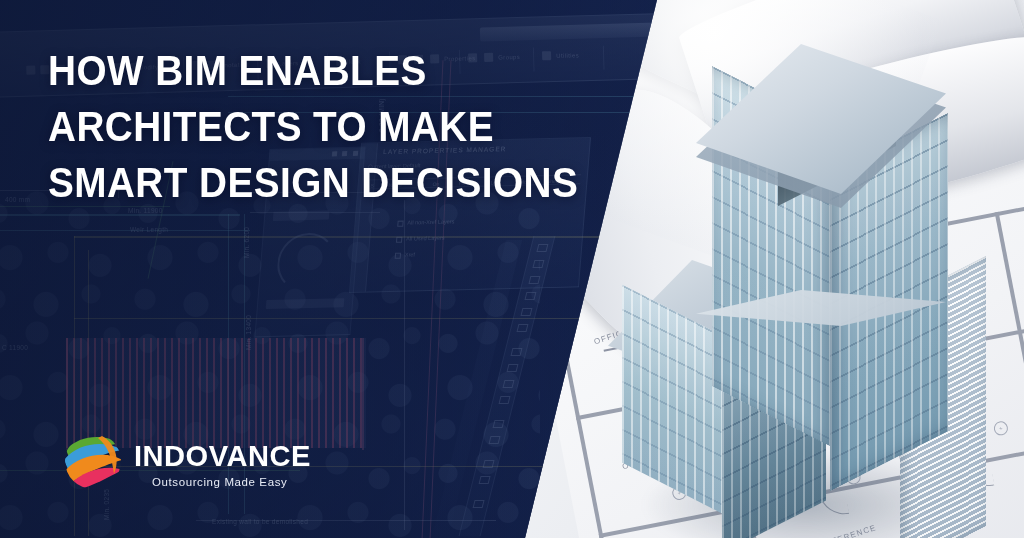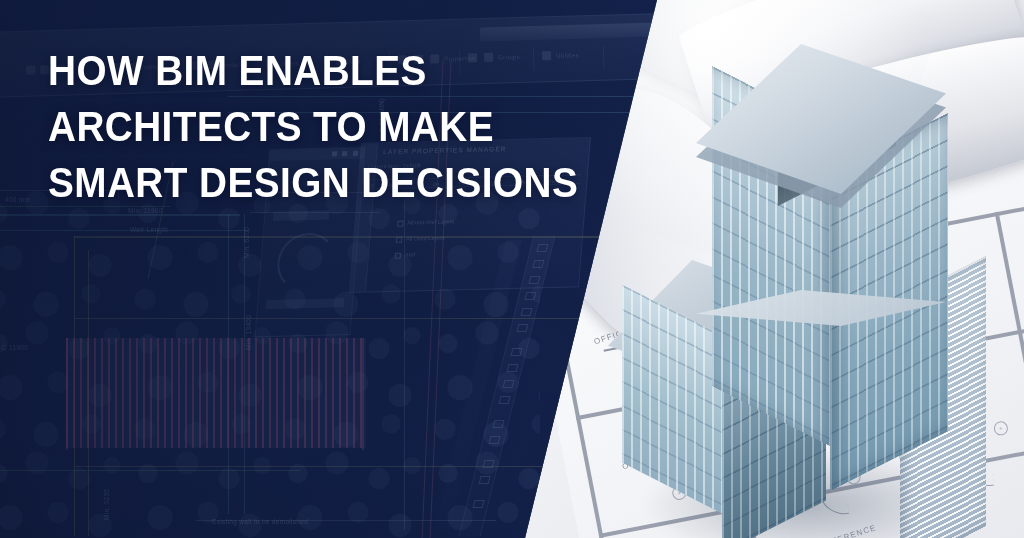--- a/index.html
+++ b/index.html
@@ -531,14 +531,34 @@
 
     <div class="blue-shade"></div>
   </div>
 
   <div class="headline">
     <span>HOW BIM ENABLES</span>
     <span>ARCHITECTS TO MAKE</span>
     <span>SMART DESIGN DECISIONS</span>
   </div>
 
+  <div class="logo">
+    <div class="logo-mark">
+      <svg viewBox="0 0 62 62" width="62" height="62" aria-hidden="true">
+        <defs>
+          <clipPath id="globeClip">
+              <circle cx="31" cy="31" r="28"></circle>
+            </clipPath>
+        </defs>
+        <g clip-path="url(#globeClip)">
+          <path d="M4,20 C18,4 44,4 58,14 C44,14 22,22 10,34 Z" fill="#5aa832"></path>
+          <path d="M2,30 C16,12 44,10 60,20 C44,22 20,32 8,44 Z" fill="#3b9cd9"></path>
+          <path d="M2,42 C16,24 46,20 60,30 C46,34 20,44 8,54 Z" fill="#f08a1c"></path>
+          <path d="M8,54 C22,40 46,34 60,40 C46,48 26,58 14,60 Z" fill="#e8305f"></path>
+          <path d="M40,6 C54,14 58,30 52,44 C50,28 46,16 36,8 Z" fill="#f08a1c" opacity=".95"></path>
+        </g>
+      </svg>
+    </div>
+    <div class="logo-text">INDOVANCE</div>
+    <div class="logo-tag">Outsourcing Made Easy</div>
+  </div>
 
 </div>
 
 </body></html>

